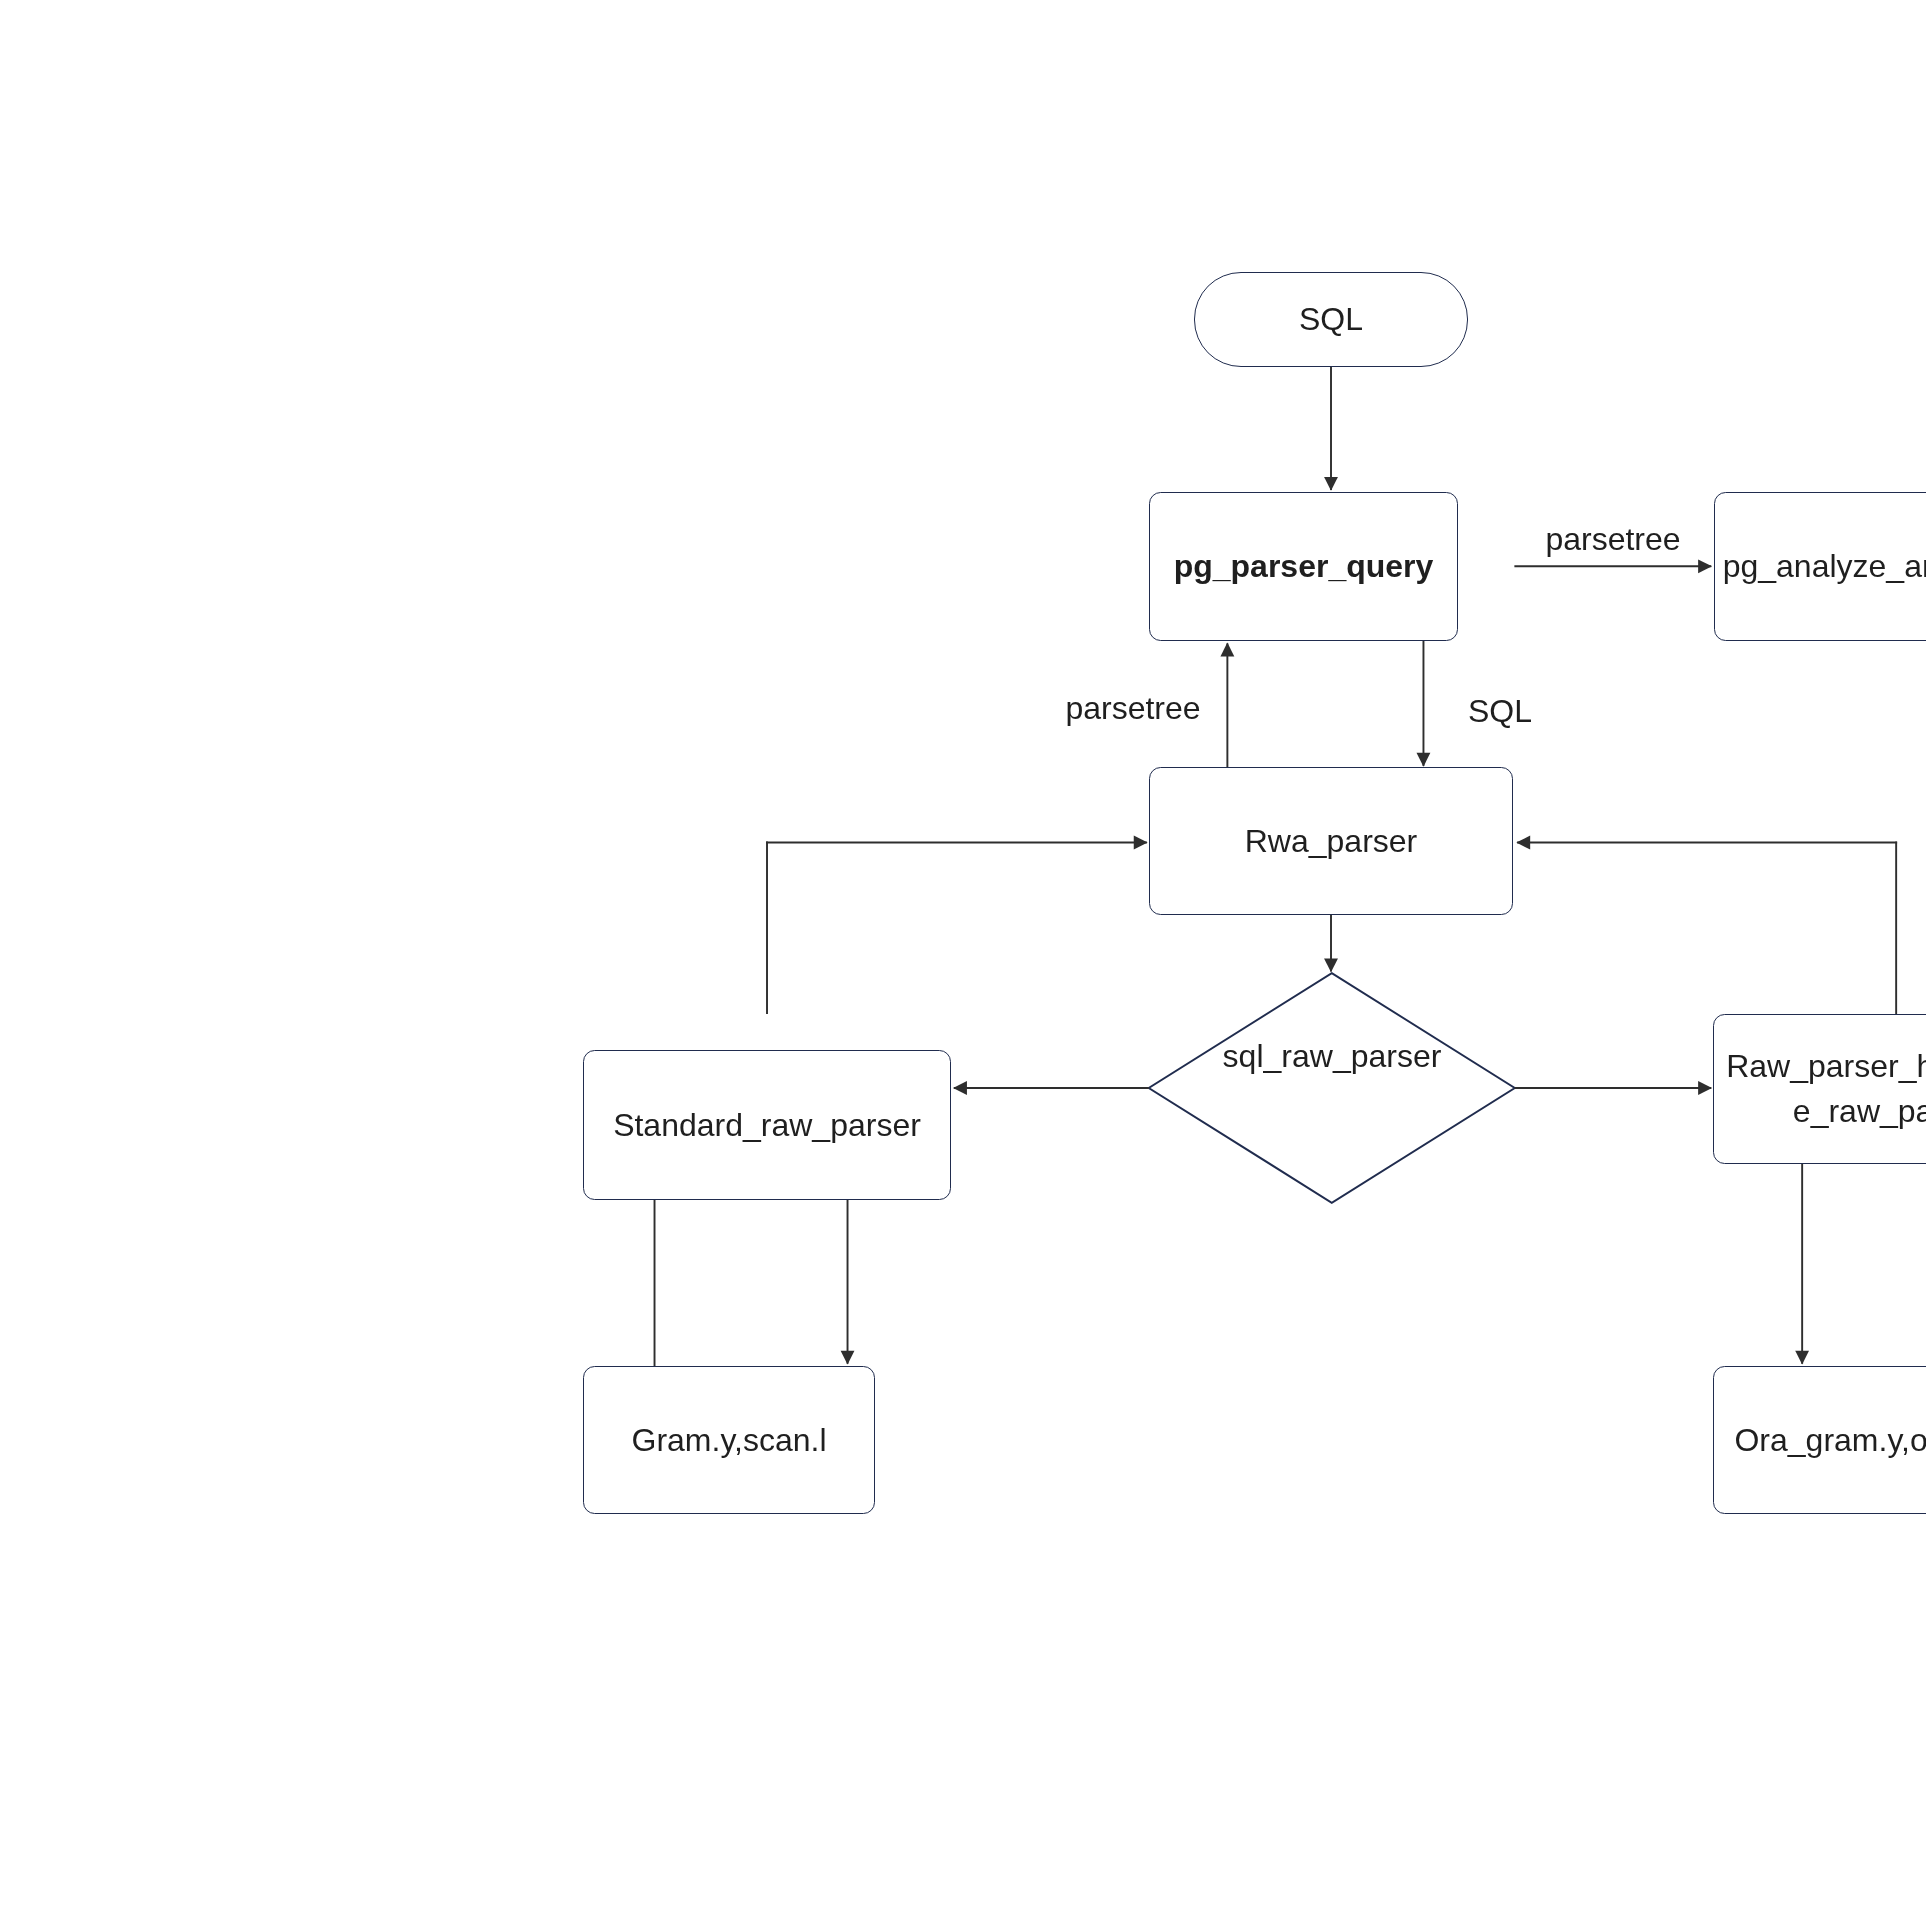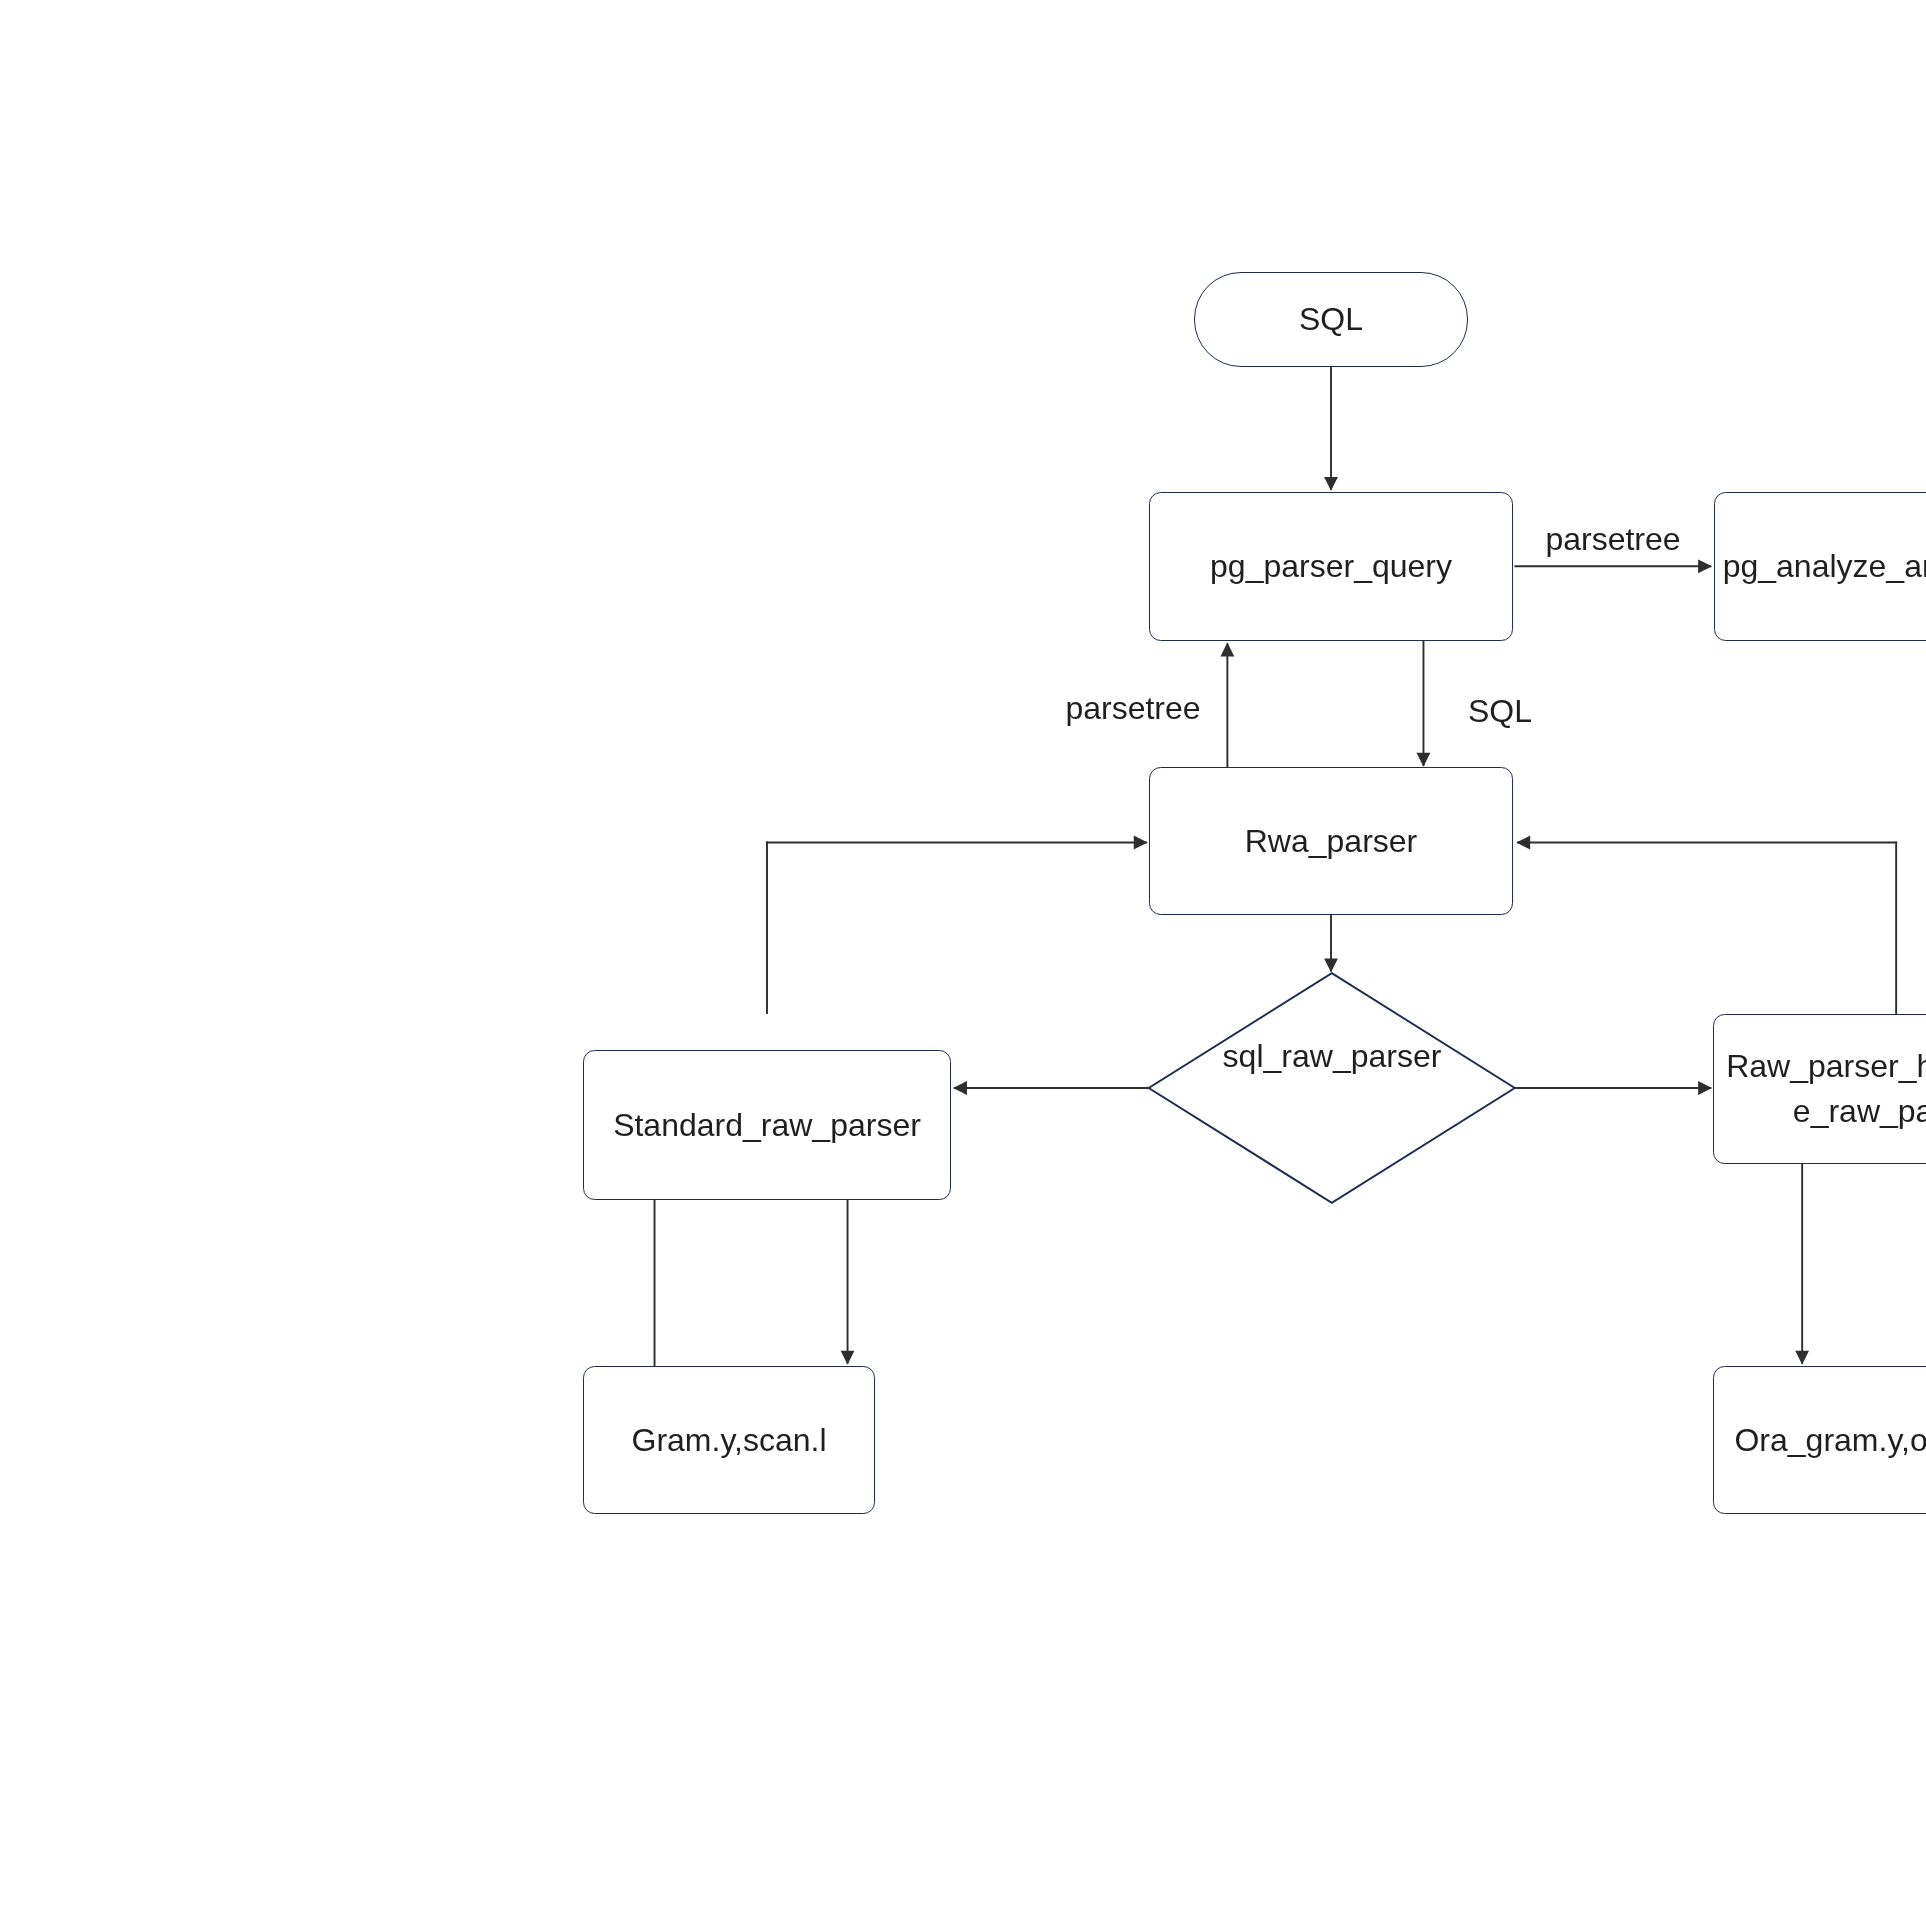--- a/index.html
+++ b/index.html
@@ -50,21 +50,21 @@
     <line class="edge" x1="2200" y1="3021" x2="2200" y2="3540" marker-end="url(#arrow)"></line>
 
     <line class="edge" x1="4678" y1="3021" x2="4678" y2="3540" marker-end="url(#arrow)"></line>
     <line class="edge" x1="5163" y1="3546" x2="5163" y2="3028" marker-end="url(#arrow)"></line>
   </svg>
 
   <div class="node stadium" style="left:1194px;top:272px;width:274px;height:95px;">
     <span>SQL</span>
   </div>
 
-  <div class="node" style="left:1149px;top:492px;width:364px;height:149px;">
+  <div class="node" style="left:1149px;top:492px;width:309px;height:149px;font-weight:bold;">
     <span>pg_parser_query</span>
   </div>
 
   <div class="node" style="left:1714px;top:492px;width:366px;height:149px;">
     <span>pg_analyze_and_rewrite</span>
   </div>
 
   <div class="node" style="left:1149px;top:767px;width:364px;height:148px;align-items:center;">
     <span>Rwa_parser</span>
   </div>

